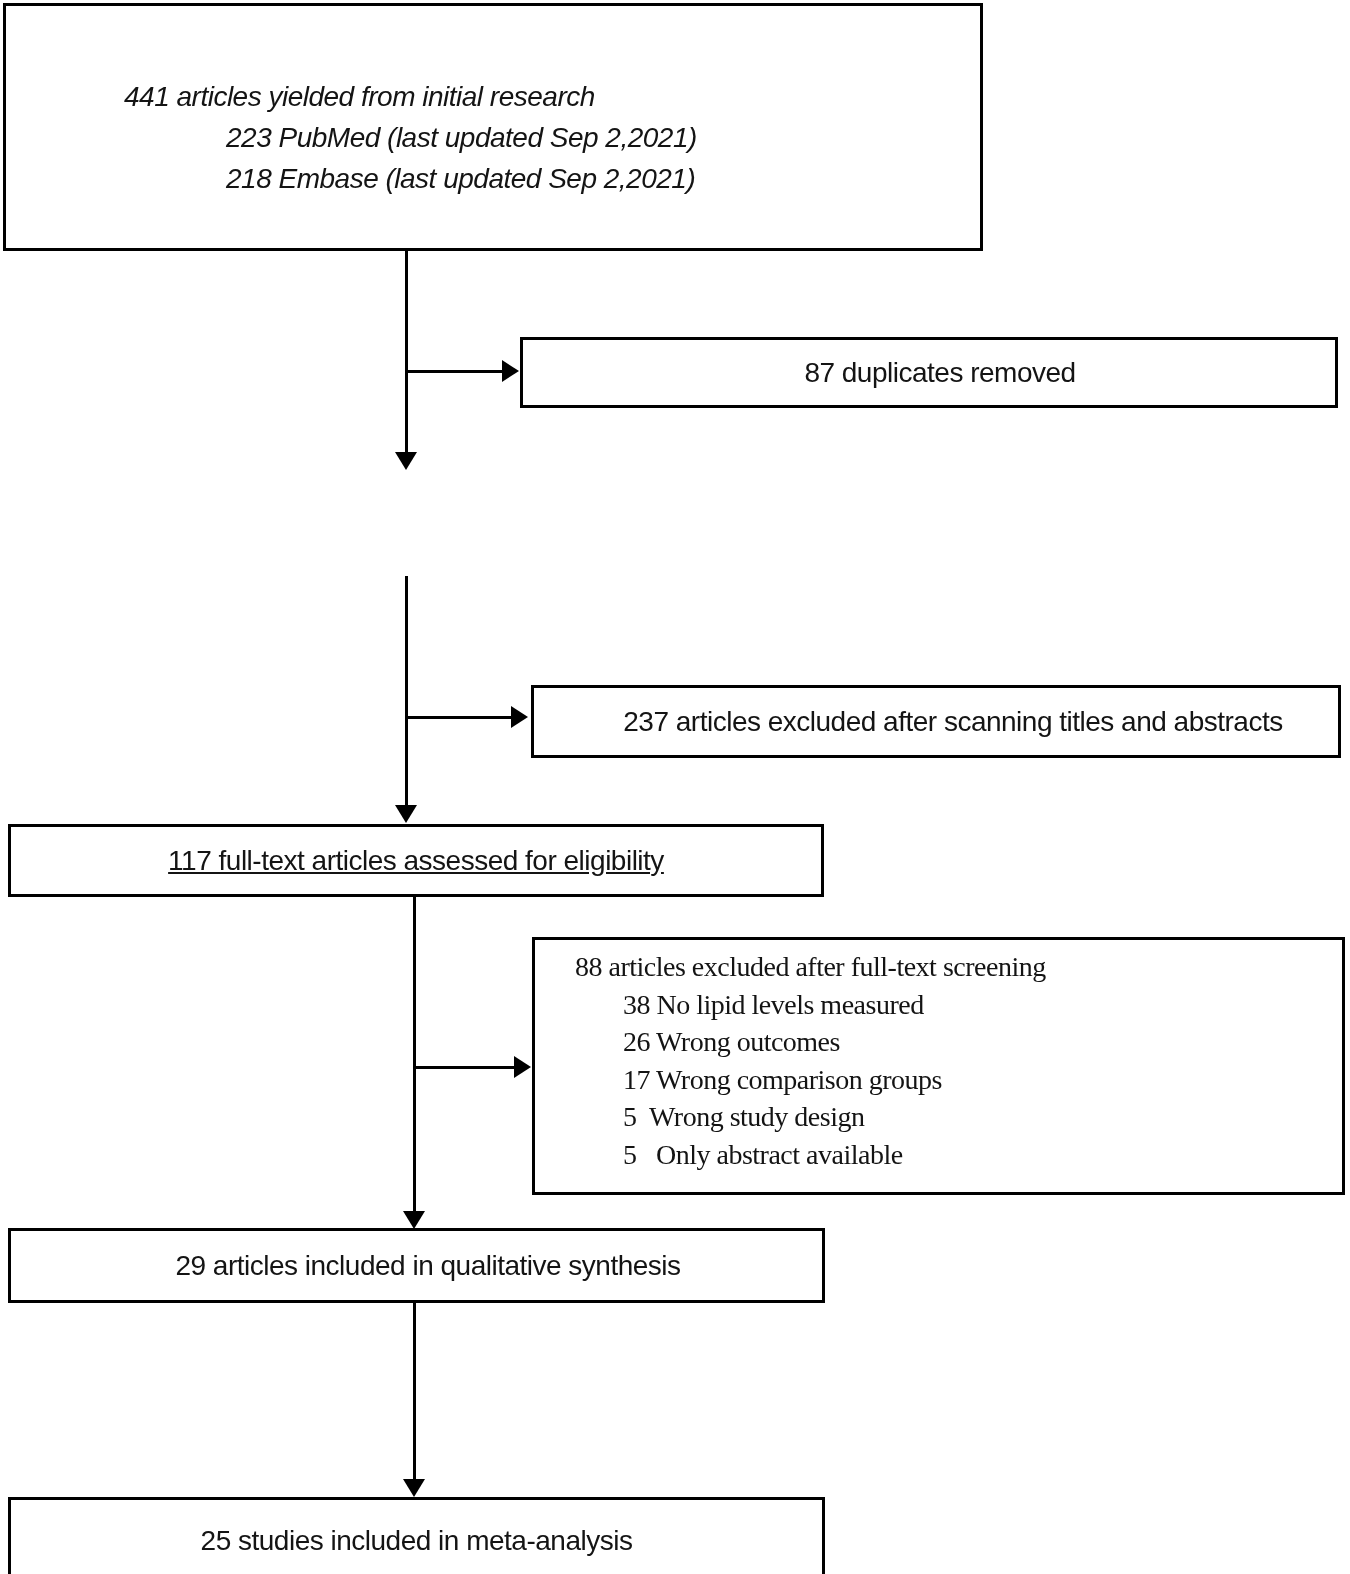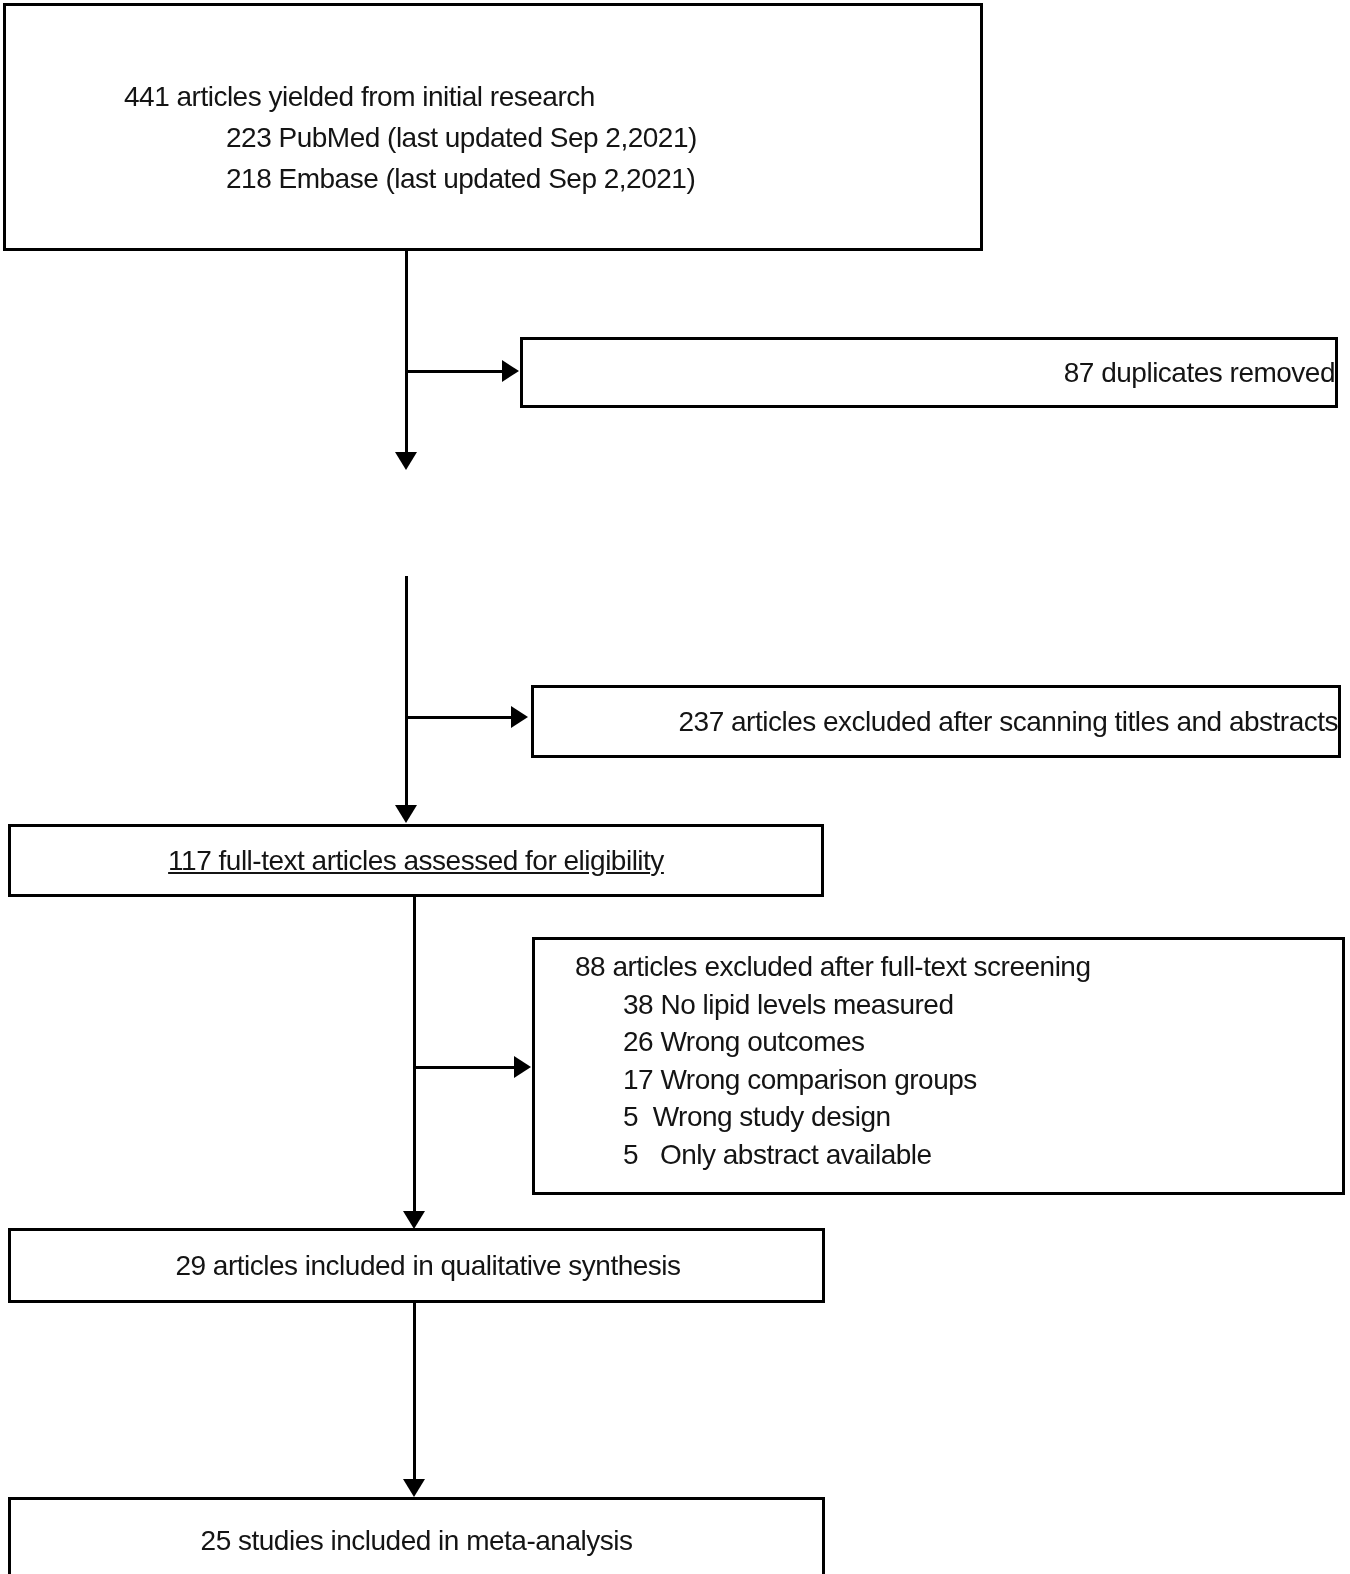--- a/index.html
+++ b/index.html
@@ -22,30 +22,31 @@
   }
   .box.center {
     display: flex;
     align-items: center;
     justify-content: center;
     text-align: center;
   }
   .box.left-mid {
     display: flex;
     align-items: center;
-    justify-content: flex-end;
+    justify-content: center;
   }
   .boxA-inner {
     padding: 70px 10px 0 118px;
     line-height: 41px;
   }
   .boxA-inner .indent { padding-left: 102px; }
   .boxF-inner {
     padding: 8px 8px 0 40px;
     line-height: 37.5px;
+    font-family: Liberation Serif, serif;
   }
   .boxF-inner .reason { padding-left: 48px; white-space: pre; }
   .vline { position: absolute; width: 3px; background: #000000; }
   .hline { position: absolute; height: 3px; background: #000000; }
   .arrow-down {
     position: absolute; width: 0; height: 0;
     border-left: 11px solid transparent;
     border-right: 11px solid transparent;
     border-top: 18px solid #000000;
   }
@@ -54,21 +55,21 @@
     border-top: 11px solid transparent;
     border-bottom: 11px solid transparent;
     border-left: 17px solid #000000;
   }
 </style>
 </head>
 <body>
 
 <div class="canvas">
 
-  <div class="box" style="left:3px; top:3px; width:980px; height:248px;">
+  <div class="box" style="left:3px; top:3px; width:980px; height:248px;font-style:italic;">
     <div class="boxA-inner">
       <div>441 articles yielded from initial research</div>
       <div class="indent">223 PubMed (last updated Sep 2,2021)</div>
       <div class="indent">218 Embase (last updated Sep 2,2021)</div>
     </div>
   </div>
 
   <div class="vline" style="left:405px; top:251px; height:202px;"></div>
   <div class="arrow-down" style="left:395px; top:452px;"></div>
   <div class="hline" style="left:406px; top:370px; width:97px;"></div>

